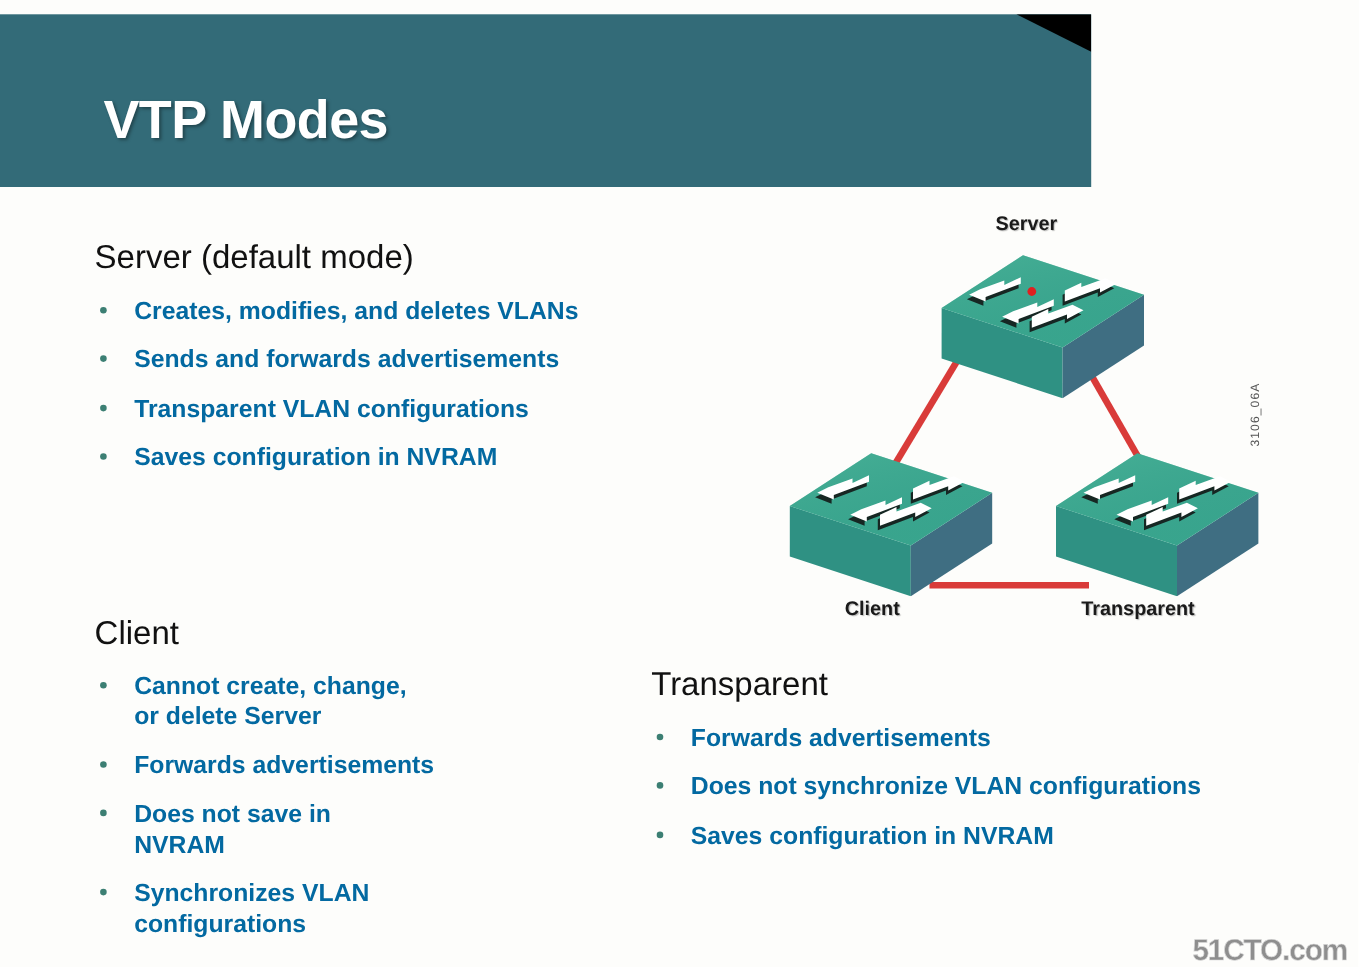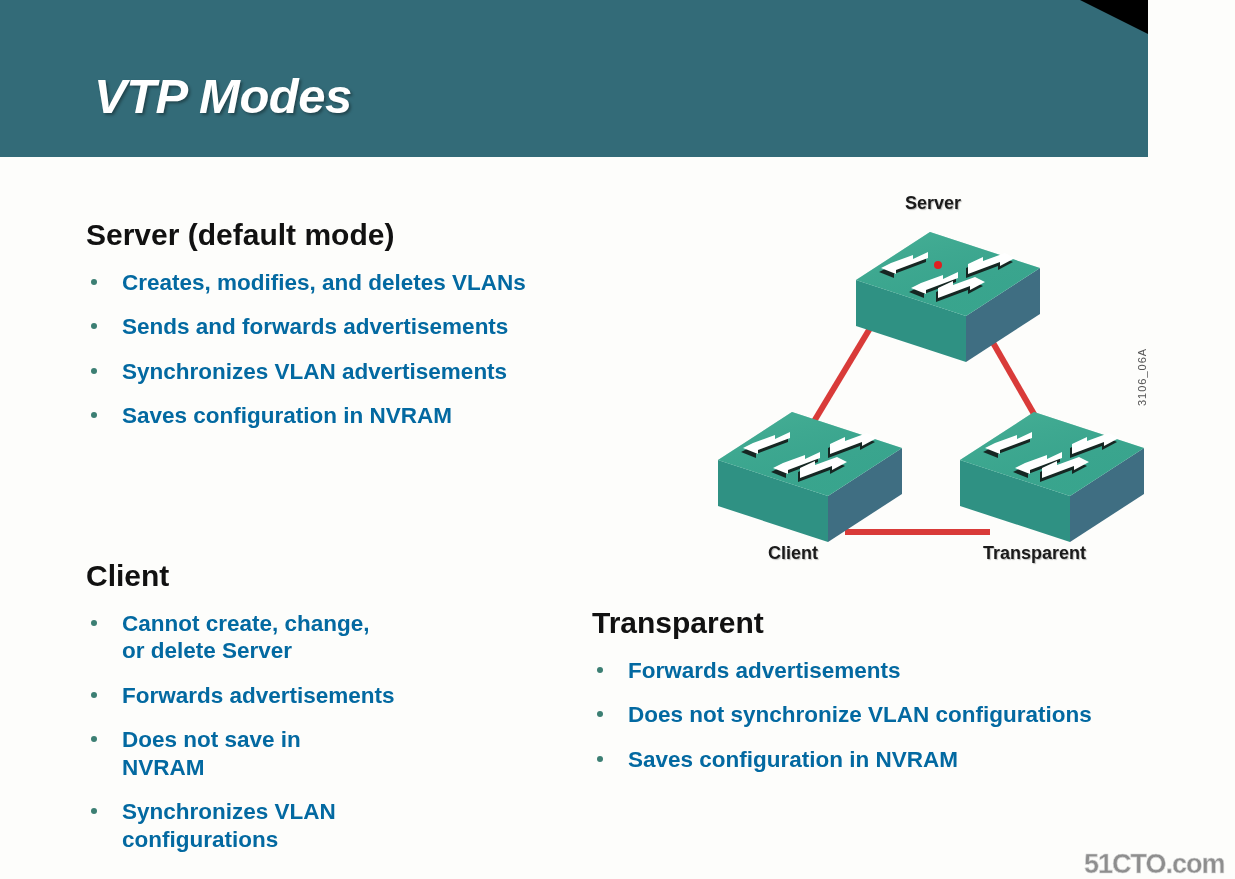--- a/index.html
+++ b/index.html
@@ -14,26 +14,25 @@
     position: relative;
     width: 1235px;
     height: 879px;
     background: #fdfdfb;
     overflow: hidden;
   }
 
   
   #header {
     position: absolute;
-    left: 0; top: 0;
-    width: 1148px;
+    left: 0; top: 13px;
+    width: 992px;
     height: 157px;
     background: #336b78;
     overflow: hidden;
-    font-style: italic;
   }
   #header-corner {
     position: absolute;
     right: 0; top: 0;
     width: 0; height: 0;
     border-top: 34px solid #000000;
     border-left: 68px solid transparent;
   }
   #slide-title {
     position: absolute;
@@ -43,21 +42,21 @@
     font-weight: bold;
     color: #ffffff;
     letter-spacing: -0.5px;
     white-space: nowrap;
     text-shadow: 2px 2px 3px rgba(0,0,0,0.35);
   }
 
   
   .block-heading {
     font-size: 30px;
-    font-weight: bold;
+    font-weight: normal;
     color: #111111;
     white-space: nowrap;
   }
   ul.bullets {
     list-style: none;
     margin: 0;
     padding: 0;
   }
   ul.bullets li {
     position: relative;
@@ -194,21 +193,21 @@
       <li>
         <span class="dot" style="background: rgb(60, 127, 115);"></span>
         <span class="bullet-line">Creates, modifies, and deletes VLANs</span>
       </li>
       <li>
         <span class="dot" style="background: rgb(60, 127, 115);"></span>
         <span class="bullet-line">Sends and forwards advertisements</span>
       </li>
       <li>
         <span class="dot" style="background: rgb(60, 127, 115);"></span>
-        <span class="bullet-line">Synchronizes VLAN advertisements</span>
+        <span class="bullet-line">Transparent VLAN configurations</span>
       </li>
       <li>
         <span class="dot" style="background: rgb(60, 127, 115);"></span>
         <span class="bullet-line">Saves configuration in NVRAM</span>
       </li>
     </ul>
   </div>
 
   <div id="client-block">
     <div class="block-heading">Client</div>

